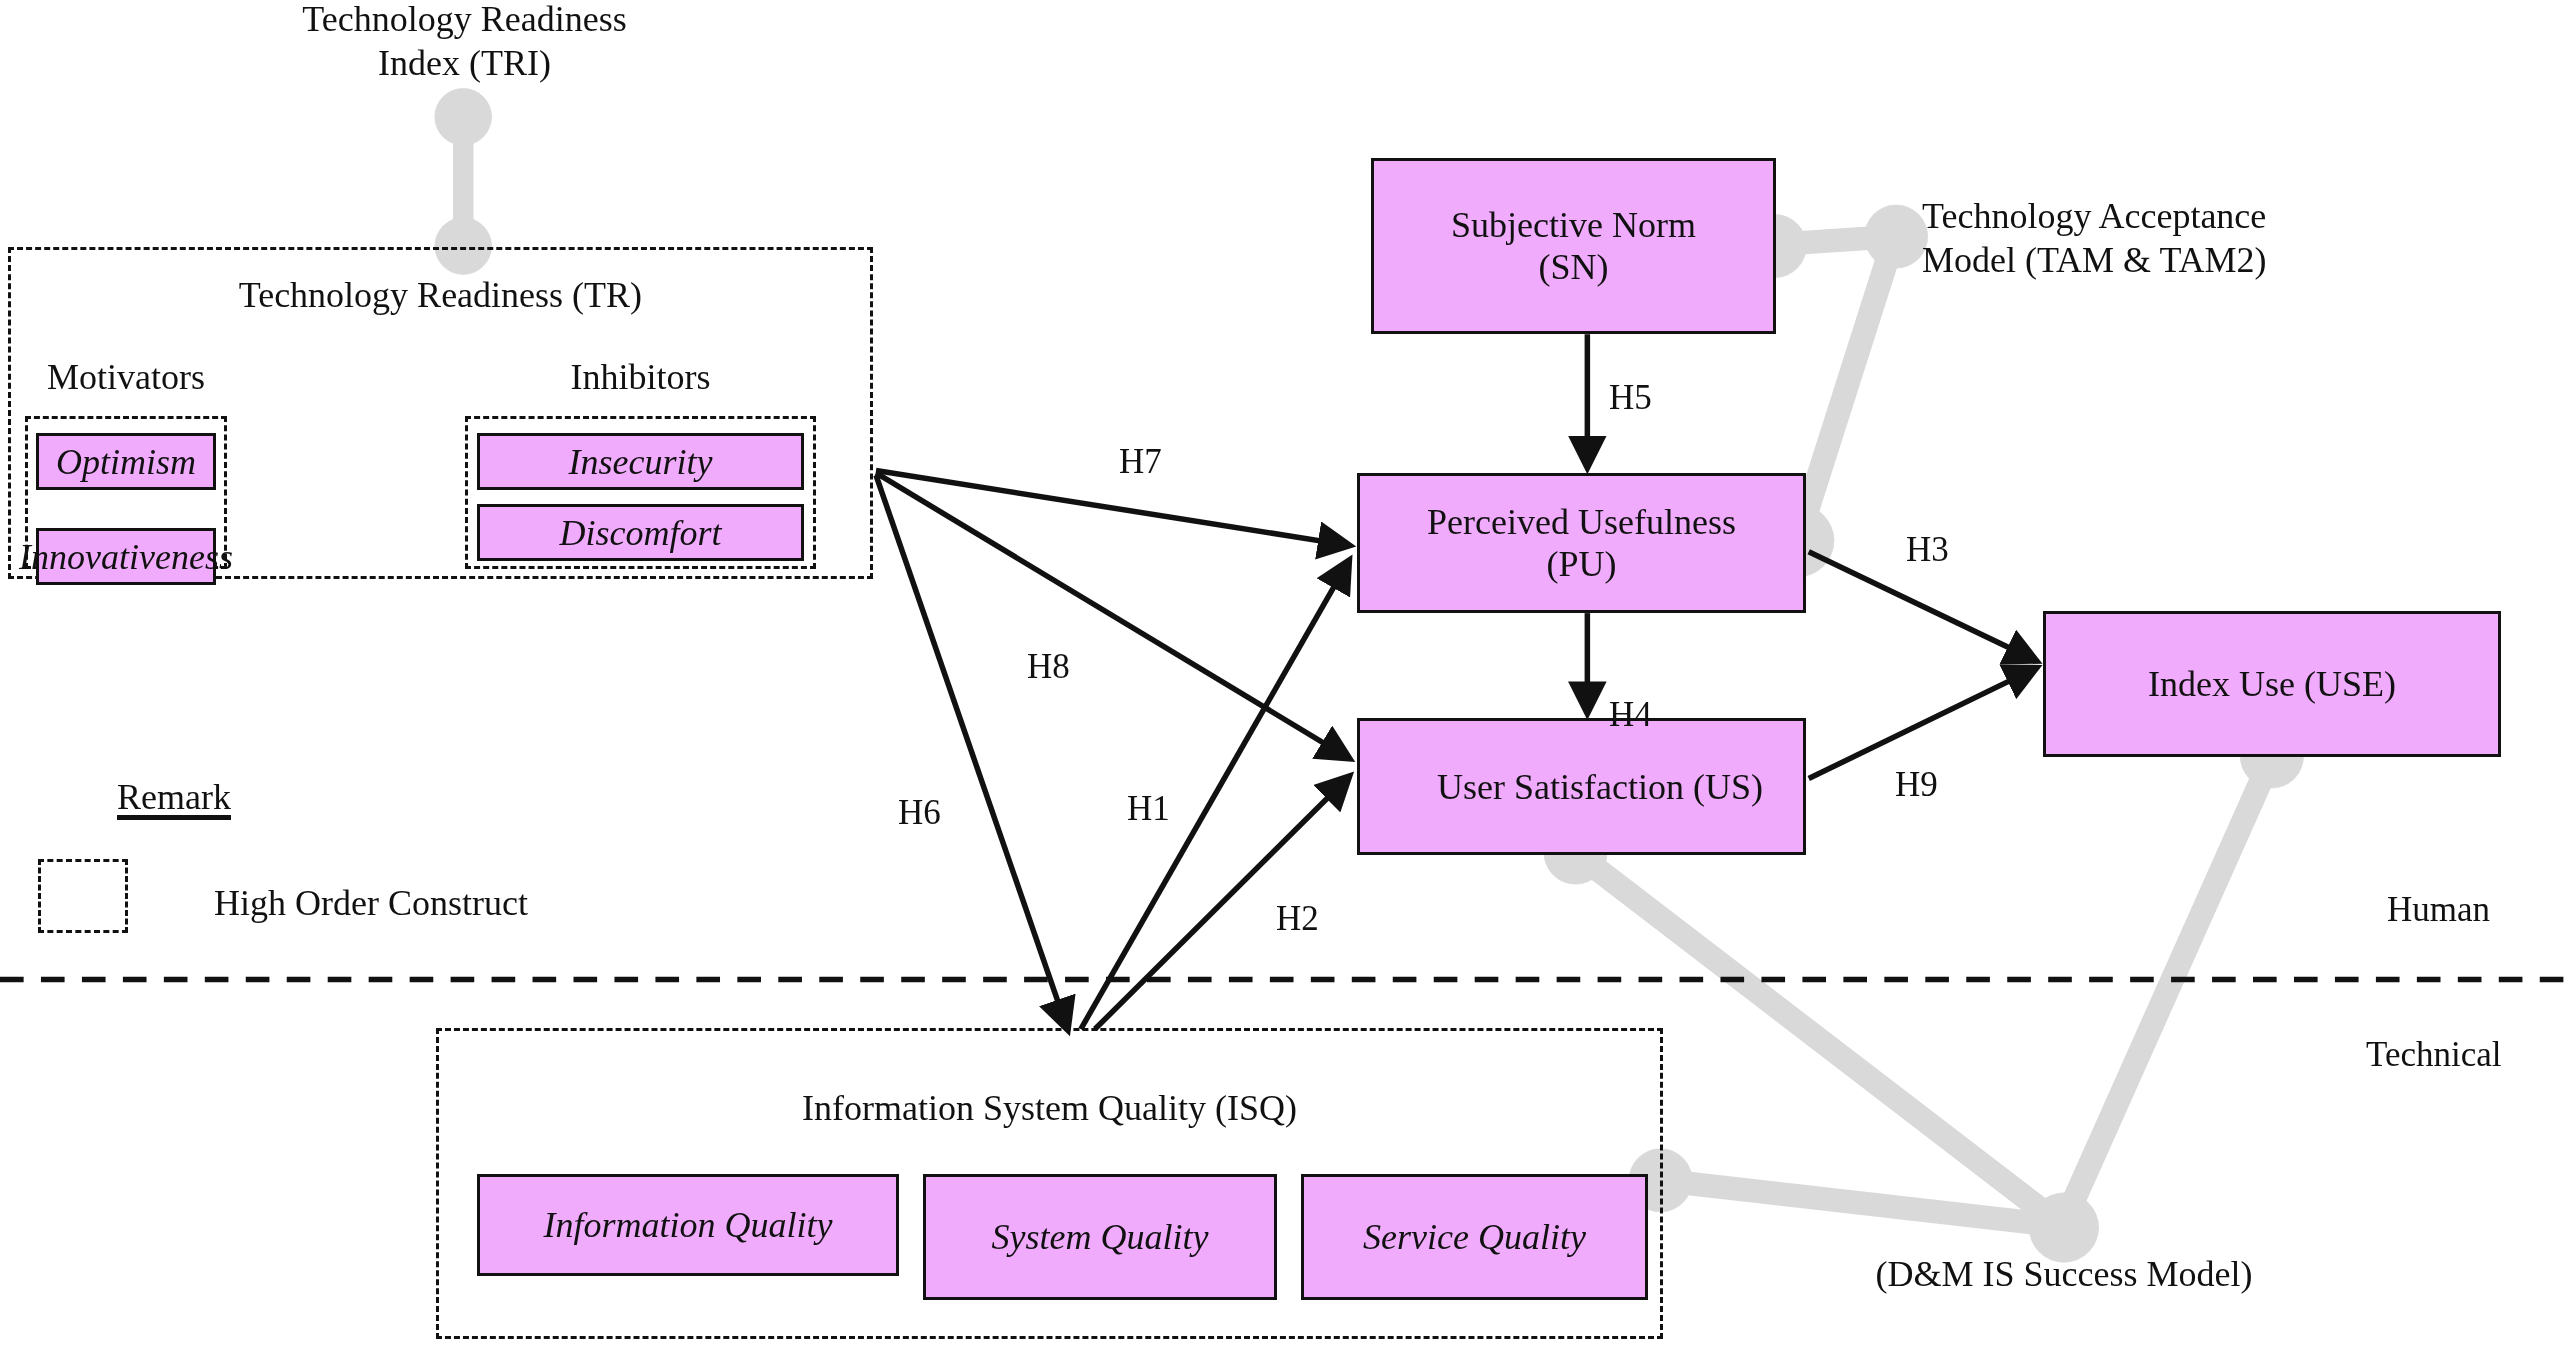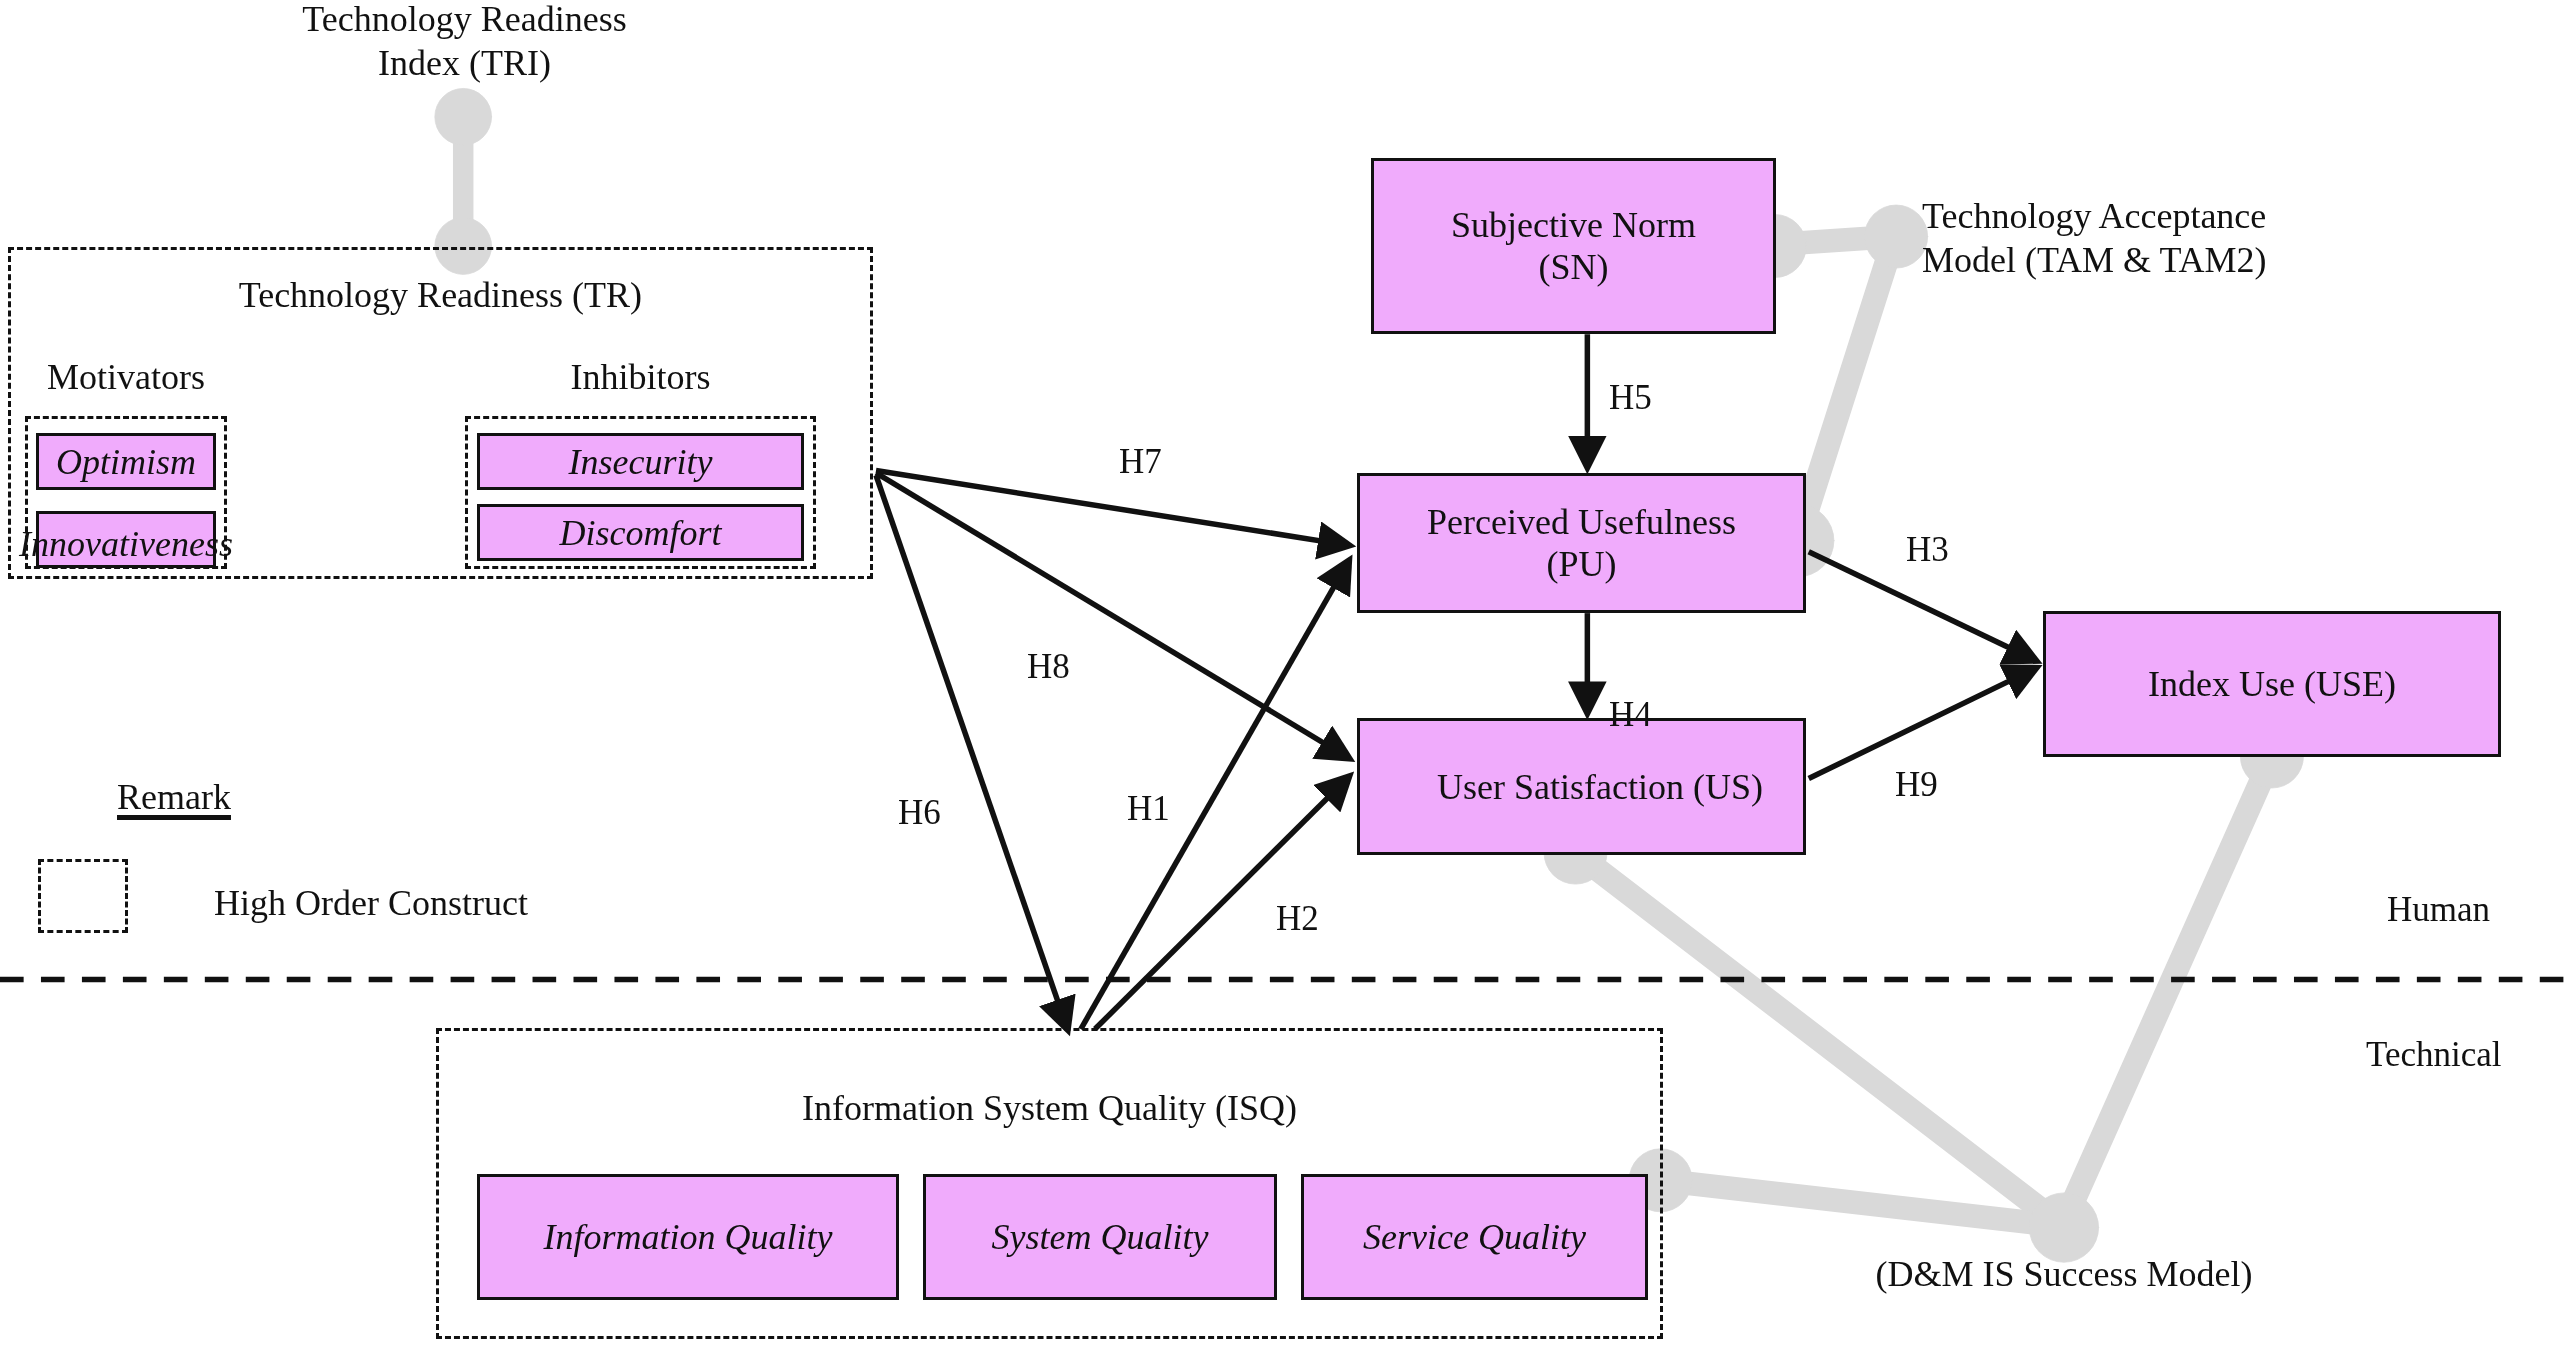--- a/index.html
+++ b/index.html
@@ -109,21 +109,21 @@
 
   <div class="lbl ctr t-box" style="left:25px;top:356px;width:202px;">Motivators</div>
   <div class="lbl ctr t-box" style="left:465px;top:356px;width:351px;">Inhibitors</div>
 
   <div class="boxdash" style="left:25px;top:416px;width:202px;height:153px;"></div>
   <div class="boxdash" style="left:465px;top:416px;width:351px;height:153px;"></div>
 
   <div class="boxsolid" style="left:36px;top:433px;width:180px;height:57px;">
     <span class="t-it">Optimism</span>
   </div>
-  <div class="boxsolid" style="left:36px;top:511px;width:180px;height:57px;align-items:flex-end;">
+  <div class="boxsolid" style="left:36px;top:528px;width:180px;height:57px;">
     <span class="t-it">Innovativeness</span>
   </div>
   <div class="boxsolid" style="left:477px;top:433px;width:327px;height:57px;">
     <span class="t-it">Insecurity</span>
   </div>
   <div class="boxsolid" style="left:477px;top:504px;width:327px;height:57px;">
     <span class="t-it">Discomfort</span>
   </div>
 
   <div class="lbl t-box underline" style="left:117px;top:776px;">Remark</div>
@@ -148,21 +148,21 @@
     <span class="t-box">User Satisfaction (US)</span>
   </div>
 
   <div class="boxsolid" style="left:2043px;top:611px;width:458px;height:146px;">
     <span class="t-box">Index Use (USE)</span>
   </div>
 
   <div class="boxdash" style="left:436px;top:1028px;width:1227px;height:311px;"></div>
   <div class="lbl ctr t-box" style="left:436px;top:1087px;width:1227px;">Information System Quality (ISQ)</div>
 
-  <div class="boxsolid" style="left:477px;top:1174px;width:422px;height:126px;">
+  <div class="boxsolid" style="left:477px;top:1174px;width:422px;height:102px;">
     <span class="t-it">Information Quality</span>
   </div>
   <div class="boxsolid" style="left:923px;top:1174px;width:354px;height:126px;">
     <span class="t-it">System Quality</span>
   </div>
   <div class="boxsolid" style="left:1301px;top:1174px;width:347px;height:126px;">
     <span class="t-it">Service Quality</span>
   </div>
 
   <div class="lbl t-big two-line" style="left:1922px;top:195px;">

